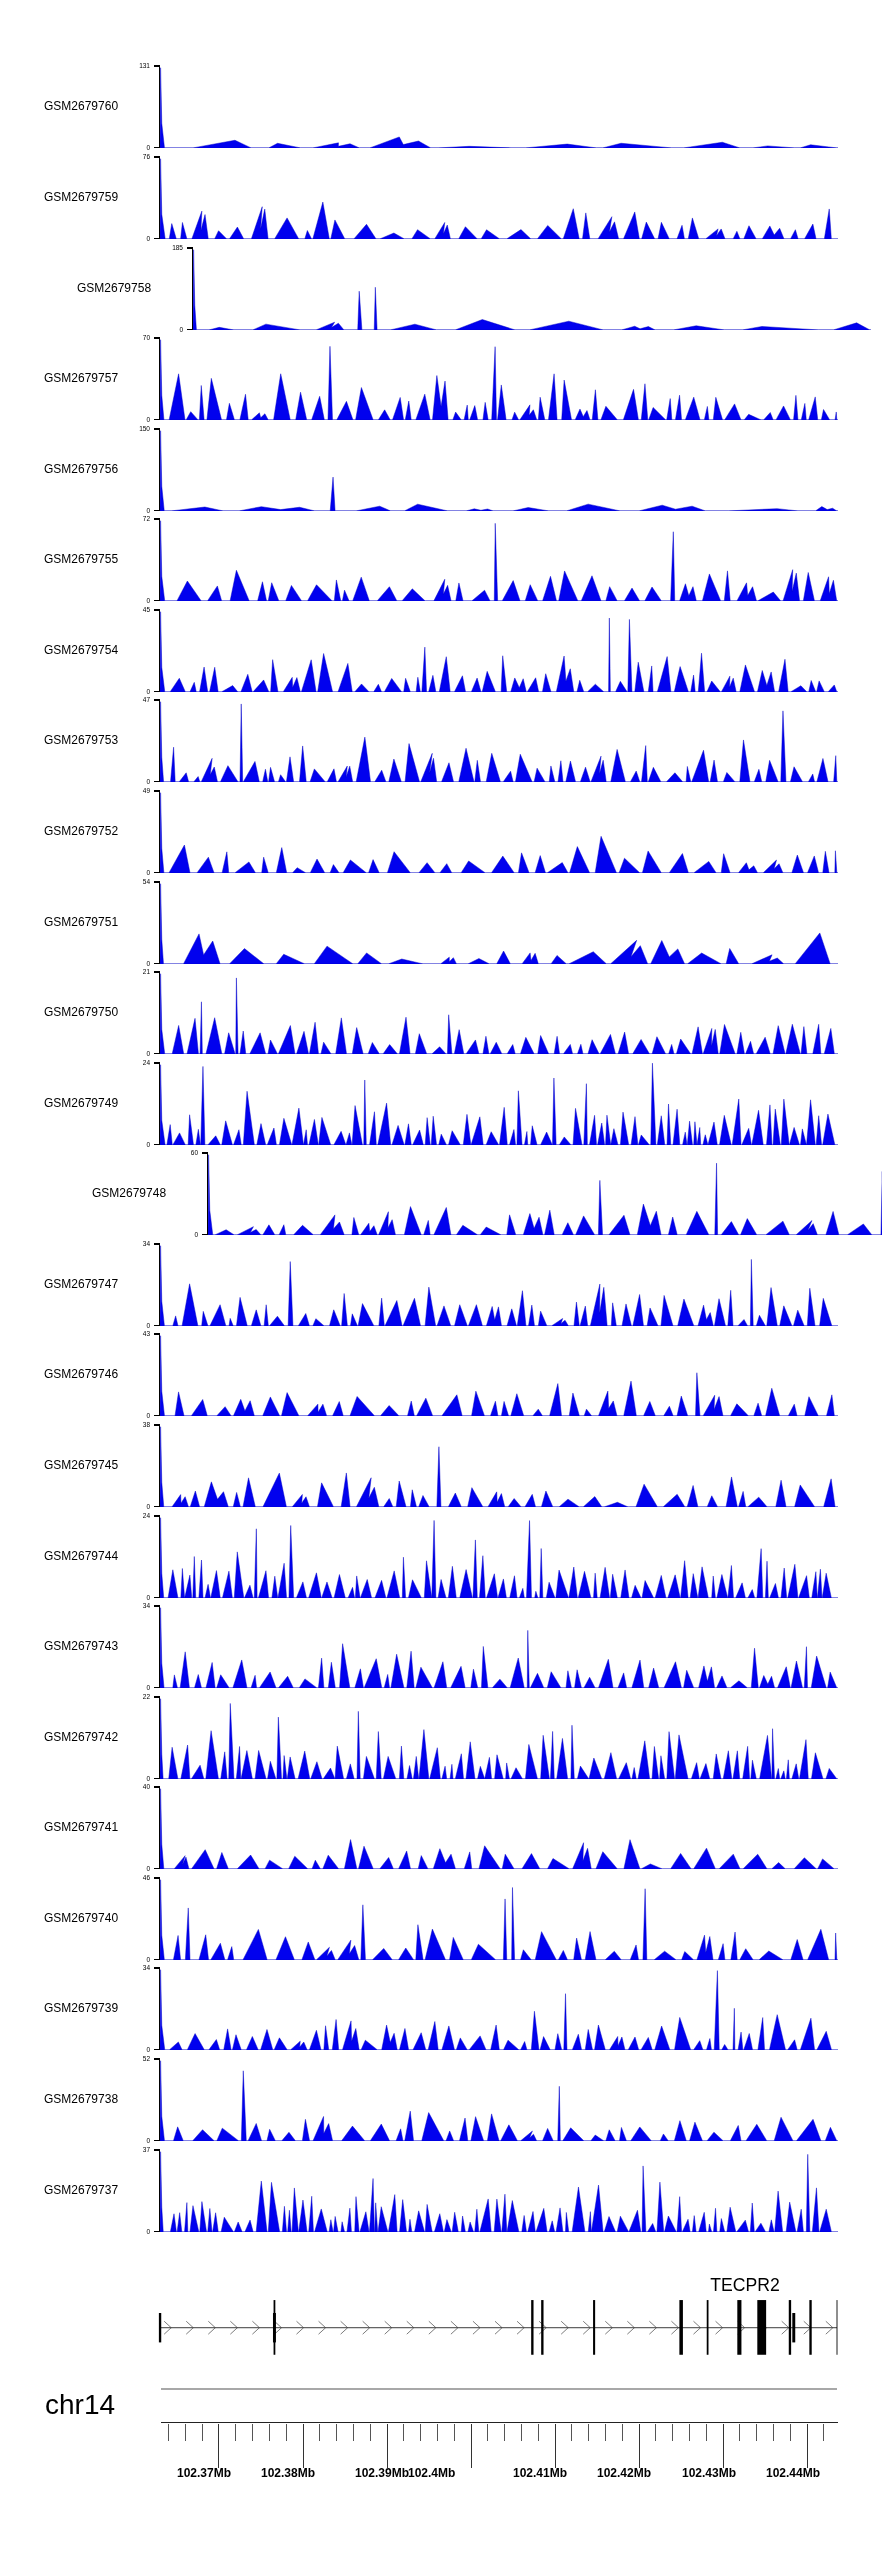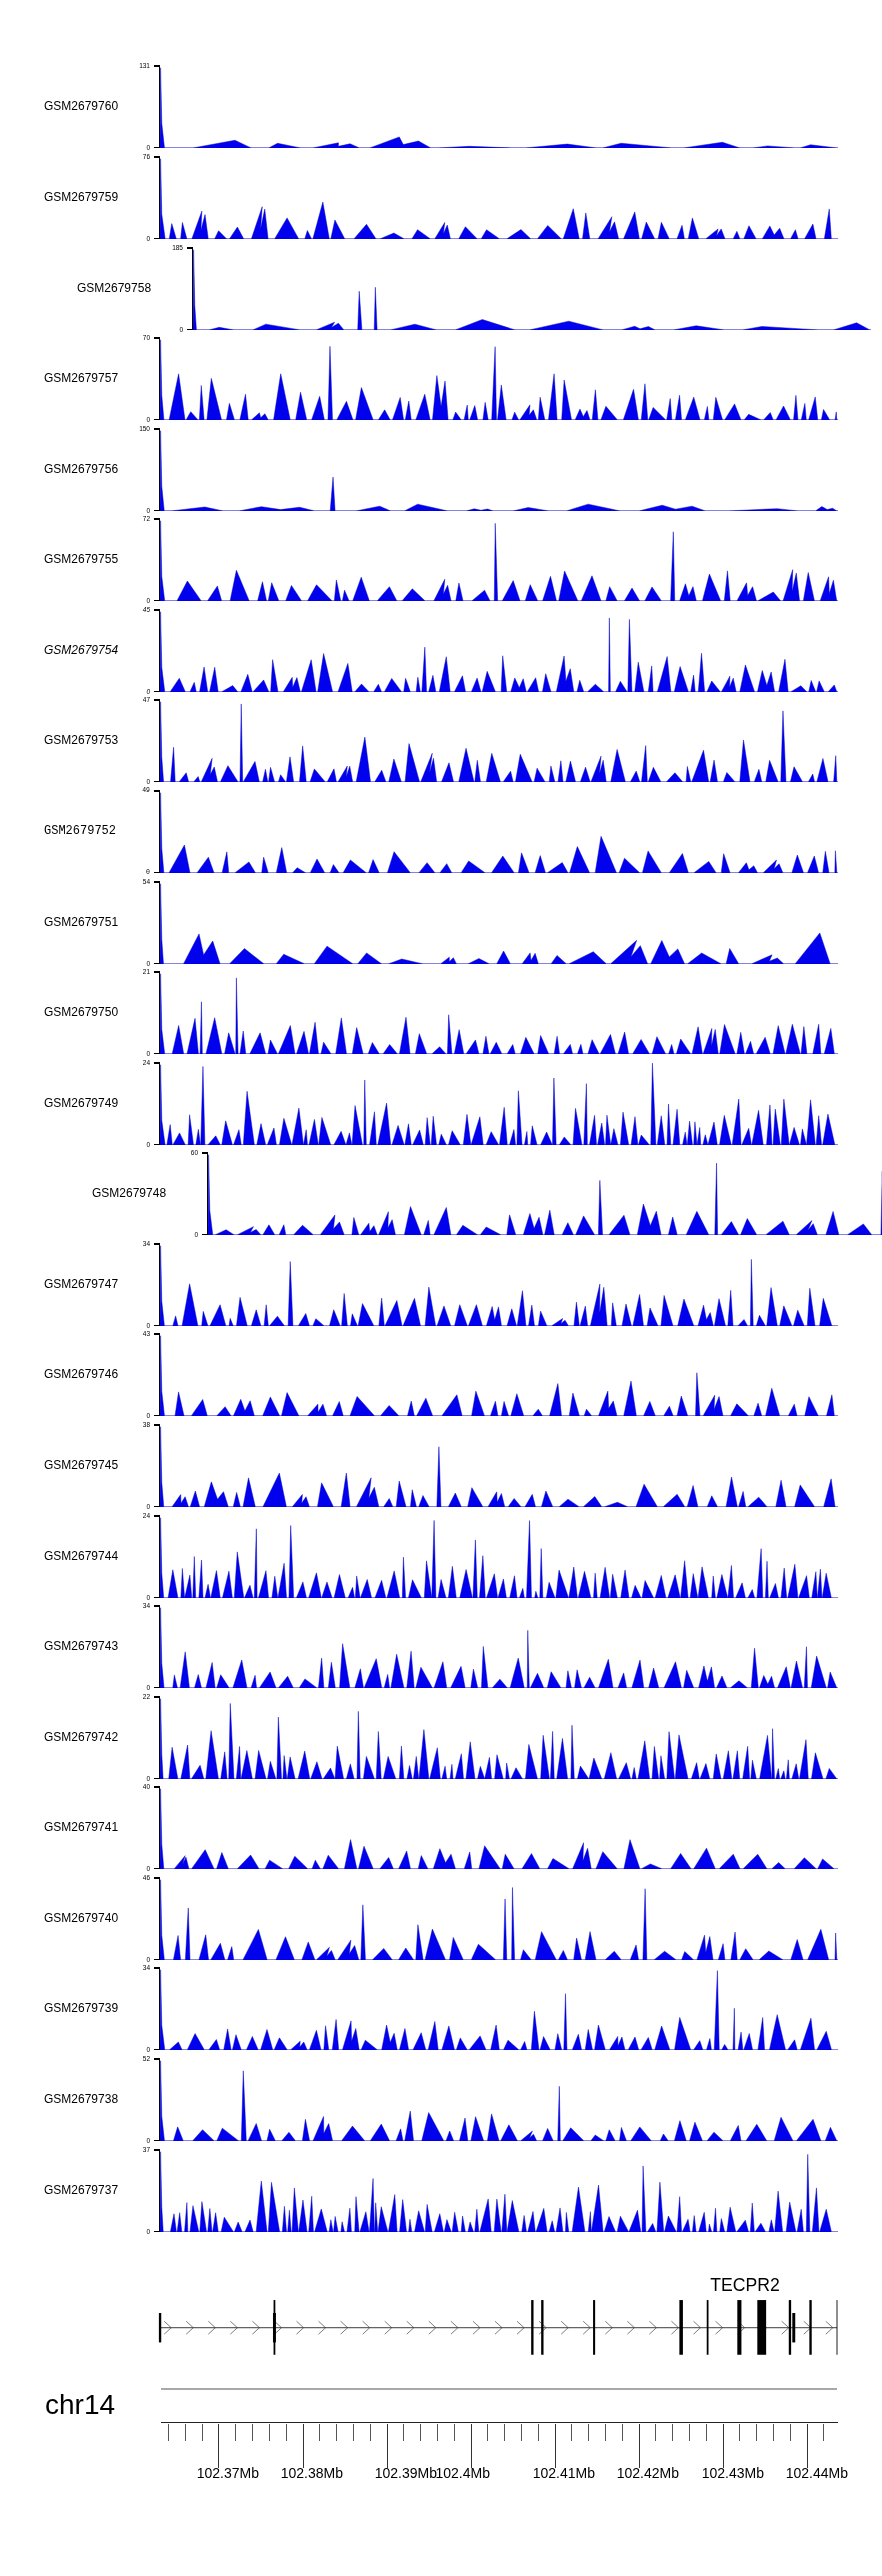--- a/index.html
+++ b/index.html
@@ -15,21 +15,21 @@
   .cov-svg{position:absolute;left:160px;top:0;}
   #gene-svg{position:absolute;left:153px;top:2297px;}
   #gene-name{position:absolute;left:704px;top:2277px;width:82px;text-align:center;
              font-size:17.6px;line-height:17.6px;}
   #separator{position:absolute;left:161px;top:2388px;width:676px;height:1.8px;background:#a8a8a8;}
   #chrom-label{position:absolute;left:45px;top:2391px;font-size:28px;line-height:28px;}
   #ruler-line{position:absolute;left:161px;top:2422px;width:677px;height:1.2px;background:#222;}
   .rtick{position:absolute;width:0.6px;background:#555;}
   .rtick.minor{top:2424px;height:17px;}
   .rtick.major{top:2424px;height:44px;background:#333;}
-  .rlabel{position:absolute;top:2467px;width:82px;text-align:right;font-size:14px;line-height:13px;}
+  .rlabel{position:absolute;top:2467px;width:82px;text-align:left;font-size:12px;line-height:13px;font-weight:bold;}
 </style>
 </head>
 <body>
 
 <div id="canvas">
   <div id="tracks">
       <div class="track-row" style="top: 66px;">
         <div class="track-label">GSM2679760</div>
         <div class="ytick" style="top:-0.6px"></div>
         <div class="ytick" style="top:81px"></div>
@@ -88,21 +88,21 @@
         <div class="track-label">GSM2679755</div>
         <div class="ytick" style="top:-0.6px"></div>
         <div class="ytick" style="top:81px"></div>
         <div class="yaxis-line"></div>
         <div class="ylab ymax">72</div>
         <div class="ylab yzero">0</div>
         <svg class="cov-svg" width="678" height="82" viewBox="0 0 1152 139">
           <polygon points="0.0,139.0 1.0,2.8 3.0,97.3 8.0,139.0 28.8,139.0 46.5,105.2 70.0,139.0 80.7,139.0 97.5,113.6 104.8,139.0 119.1,139.0 129.8,86.9 151.6,139.0 165.8,139.0 174.1,106.5 181.1,139.0 183.9,139.0 189.8,108.1 202.0,139.0 213.5,139.0 223.3,112.7 240.6,139.0 250.6,139.0 265.9,111.6 292.4,139.0 296.2,139.0 299.7,103.4 307.2,139.0 309.9,139.0 313.5,120.7 321.3,139.0 327.4,139.0 341.9,98.6 355.7,139.0 369.0,139.0 389.8,114.9 402.5,139.0 411.2,139.0 428.7,118.5 450.5,139.0 465.2,139.0 483.9,102.2 481.4,127.9 488.7,112.6 494.6,139.0 502.5,139.0 507.9,108.5 514.9,139.0 529.8,139.0 551.5,120.9 560.8,139.0 568.0,139.0 569.6,7.2 573.7,139.0 581.4,139.0 600.1,104.5 611.8,139.0 620.5,139.0 629.0,111.4 641.9,139.0 650.0,139.0 663.5,97.2 673.7,139.0 677.4,139.0 687.4,88.1 710.0,139.0 715.7,139.0 734.0,96.3 749.4,139.0 757.5,139.0 764.0,114.8 776.8,139.0 789.0,139.0 802.0,117.2 815.0,139.0 823.6,139.0 836.0,115.4 851.9,139.0 867.6,139.0 872.2,21.5 874.6,139.0 882.8,139.0 892.8,109.9 898.5,130.3 905.6,114.8 911.3,139.0 921.6,139.0 933.5,93.2 952.7,139.0 958.8,139.0 964.2,88.0 968.9,139.0 980.3,139.0 996.6,108.3 998.6,129.8 1006.9,114.9 1013.5,139.0 1015.6,139.0 1042.1,123.9 1054.7,139.0 1058.6,139.0 1075.0,85.9 1074.1,123.1 1081.1,91.8 1086.7,139.0 1093.1,139.0 1101.4,90.7 1112.0,139.0 1121.7,139.0 1136.0,98.0 1137.2,126.7 1144.2,103.9 1149.8,139.0 1152.0,139.0" fill="#0101ee" stroke="#0000c8" stroke-width="0.8"></polygon>
         </svg>
       </div>
-      <div class="track-row" style="top: 610px; font-style: italic;">
+      <div class="track-row" style="top: 610px;">
         <div class="track-label">GSM2679754</div>
         <div class="ytick" style="top:-0.6px"></div>
         <div class="ytick" style="top:81px"></div>
         <div class="yaxis-line"></div>
         <div class="ylab ymax">45</div>
         <div class="ylab yzero">0</div>
         <svg class="cov-svg" width="678" height="82" viewBox="0 0 1152 139">
           <polygon points="0.0,139.0 1.0,2.8 3.0,97.3 8.1,139.0 17.1,139.0 32.8,115.8 43.1,139.0 50.8,139.0 58.2,122.8 61.6,139.0 67.2,139.0 74.9,96.7 81.1,139.0 84.2,139.0 93.0,97.1 98.8,139.0 104.5,139.0 123.5,128.3 132.3,139.0 137.4,139.0 149.2,109.1 156.7,139.0 158.0,139.0 176.1,118.7 185.0,139.0 188.0,139.0 191.4,84.2 200.5,139.0 209.3,139.0 224.7,114.3 225.3,131.6 232.6,114.7 238.5,139.0 240.2,139.0 256.9,84.4 265.2,139.0 267.9,139.0 278.0,73.8 293.3,139.0 302.4,139.0 319.2,90.6 326.7,139.0 330.8,139.0 342.4,125.5 355.3,139.0 363.0,139.0 371.0,126.1 376.5,139.0 381.2,139.0 393.7,116.1 410.6,139.0 414.1,139.0 417.3,115.9 425.4,139.0 435.2,139.0 438.1,114.1 442.4,139.0 444.9,139.0 450.0,62.9 452.9,139.0 456.4,139.0 463.7,110.9 468.7,139.0 474.5,139.0 486.4,79.2 493.1,139.0 500.2,139.0 513.9,111.6 519.2,139.0 529.0,139.0 538.8,115.5 545.4,139.0 547.4,139.0 555.9,104.1 570.0,139.0 579.6,139.0 582.3,77.6 589.1,139.0 595.9,139.0 602.8,115.3 610.5,131.9 617.1,116.6 622.4,139.0 624.0,139.0 638.3,115.0 643.4,139.0 649.8,139.0 655.4,108.1 664.4,139.0 673.4,139.0 686.6,78.0 689.7,120.7 697.1,99.7 703.1,139.0 708.5,139.0 713.2,119.3 720.1,139.0 726.2,139.0 739.7,125.9 754.2,139.0 762.2,139.0 763.5,13.5 765.2,139.0 774.0,139.0 782.2,121.1 793.8,139.0 794.9,139.0 797.6,15.8 801.9,139.0 806.7,139.0 812.6,88.5 822.2,139.0 829.6,139.0 835.5,94.9 837.8,139.0 845.0,139.0 861.7,79.0 868.1,139.0 873.8,139.0 883.7,96.0 897.9,139.0 901.7,139.0 906.6,110.4 909.4,139.0 914.6,139.0 920.1,73.2 925.4,139.0 929.3,139.0 937.4,120.5 952.2,139.0 953.8,139.0 968.3,112.2 967.7,131.0 974.0,115.6 979.0,139.0 985.1,139.0 994.7,93.2 1010.3,139.0 1015.1,139.0 1023.3,102.6 1031.1,128.1 1038.4,105.1 1044.3,139.0 1051.1,139.0 1061.9,83.5 1067.3,139.0 1071.6,139.0 1088.9,128.5 1099.1,139.0 1102.3,139.0 1106.4,119.6 1114.3,139.0 1115.7,139.0 1119.9,120.3 1128.9,139.0 1135.1,139.0 1145.7,127.2 1150.0,139.0 1152.0,139.0" fill="#0101ee" stroke="#0000c8" stroke-width="0.8"></polygon>
         </svg>
       </div>
@@ -110,21 +110,21 @@
         <div class="track-label">GSM2679753</div>
         <div class="ytick" style="top:-0.6px"></div>
         <div class="ytick" style="top:81px"></div>
         <div class="yaxis-line"></div>
         <div class="ylab ymax">47</div>
         <div class="ylab yzero">0</div>
         <svg class="cov-svg" width="678" height="82" viewBox="0 0 1152 139">
           <polygon points="0.0,139.0 1.0,2.8 3.0,97.3 6.1,139.0 17.9,139.0 23.1,80.0 25.8,139.0 32.5,139.0 44.5,123.6 48.7,139.0 57.3,139.0 64.8,129.9 67.7,139.0 70.0,139.0 88.6,99.0 85.3,127.0 92.2,113.7 97.7,139.0 102.6,139.0 115.4,111.4 132.6,139.0 135.9,139.0 138.0,6.5 140.5,139.0 141.5,139.0 161.4,104.2 168.8,139.0 174.4,139.0 179.2,117.4 183.1,139.0 184.5,139.0 187.8,114.3 194.7,139.0 201.2,139.0 204.9,126.8 213.5,139.0 214.8,139.0 220.9,96.4 227.1,139.0 237.0,139.0 242.4,77.9 248.5,139.0 254.9,139.0 262.3,116.9 280.8,139.0 284.0,139.0 295.6,116.8 299.8,139.0 302.4,139.0 318.2,112.1 316.2,130.9 322.4,112.2 327.4,139.0 333.3,139.0 348.1,62.9 357.7,139.0 364.8,139.0 376.7,119.1 383.9,139.0 388.7,139.0 397.4,100.1 410.1,139.0 416.4,139.0 423.1,73.9 441.0,139.0 443.0,139.0 462.6,90.5 457.9,124.5 464.7,98.8 470.1,139.0 478.3,139.0 491.0,106.5 498.8,139.0 507.6,139.0 520.0,81.8 533.6,139.0 534.8,139.0 539.1,102.3 544.6,139.0 554.2,139.0 563.7,90.4 578.5,139.0 583.1,139.0 595.7,120.8 600.1,139.0 603.9,139.0 612.1,91.9 632.3,139.0 635.7,139.0 640.7,115.6 654.2,139.0 661.3,139.0 664.2,111.9 670.9,139.0 676.2,139.0 681.1,103.1 684.8,139.0 689.5,139.0 697.4,103.6 706.1,139.0 714.2,139.0 723.0,113.9 730.9,139.0 732.2,139.0 749.4,95.2 746.5,125.9 753.0,102.2 758.2,139.0 765.9,139.0 776.7,83.8 790.8,139.0 799.2,139.0 809.1,120.6 815.3,139.0 818.1,139.0 825.3,77.3 828.0,139.0 829.6,139.0 838.3,114.3 851.2,139.0 860.3,139.0 874.9,123.5 888.2,139.0 893.9,139.0 896.0,112.7 901.9,139.0 903.4,139.0 923.5,85.2 932.3,139.0 934.7,139.0 941.4,101.9 947.3,139.0 957.1,139.0 963.1,123.0 977.0,139.0 985.1,139.0 991.4,67.7 1002.5,139.0 1009.7,139.0 1017.6,117.6 1022.5,139.0 1029.2,139.0 1035.8,102.4 1050.3,139.0 1054.8,139.0 1058.5,18.3 1063.6,139.0 1071.1,139.0 1077.3,113.3 1091.8,139.0 1101.6,139.0 1109.1,125.5 1112.2,139.0 1116.1,139.0 1126.4,99.2 1135.1,139.0 1144.6,139.0 1148.2,94.4 1150.0,139.0 1152.0,139.0" fill="#0101ee" stroke="#0000c8" stroke-width="0.8"></polygon>
         </svg>
       </div>
-      <div class="track-row" style="top: 791px; font-family: Liberation Mono, monospace;">
+      <div class="track-row" style="top: 791px;">
         <div class="track-label">GSM2679752</div>
         <div class="ytick" style="top:-0.6px"></div>
         <div class="ytick" style="top:81px"></div>
         <div class="yaxis-line"></div>
         <div class="ylab ymax">49</div>
         <div class="ylab yzero">0</div>
         <svg class="cov-svg" width="678" height="82" viewBox="0 0 1152 139">
           <polygon points="0.0,139.0 1.0,2.8 3.0,97.3 6.6,139.0 15.2,139.0 41.5,91.6 51.0,139.0 62.8,139.0 82.2,112.2 91.9,139.0 105.5,139.0 113.6,103.2 116.8,139.0 127.1,139.0 151.1,120.4 162.3,139.0 172.8,139.0 176.1,112.2 184.0,139.0 197.6,139.0 206.9,96.0 215.3,139.0 225.0,139.0 233.1,130.1 247.8,139.0 255.2,139.0 266.8,115.5 280.0,139.0 288.9,139.0 294.6,124.9 304.4,139.0 311.0,139.0 323.5,117.0 350.7,139.0 354.3,139.0 362.0,116.4 372.6,139.0 386.3,139.0 397.7,103.0 425.5,139.0 439.8,139.0 453.8,121.6 467.3,139.0 475.4,139.0 487.2,123.3 495.9,139.0 511.5,139.0 524.4,118.7 552.7,139.0 563.1,139.0 582.5,110.4 601.9,139.0 609.0,139.0 614.3,104.9 627.2,139.0 637.3,139.0 646.0,109.6 655.1,139.0 657.8,139.0 683.5,121.5 693.3,139.0 695.9,139.0 709.1,94.3 730.1,139.0 739.4,139.0 749.4,76.8 775.7,139.0 780.0,139.0 789.2,114.0 815.3,139.0 819.6,139.0 829.3,101.7 851.9,139.0 865.2,139.0 887.7,106.1 897.9,139.0 907.0,139.0 932.4,119.5 945.0,139.0 953.6,139.0 957.7,106.4 968.7,139.0 982.7,139.0 996.3,121.8 1000.7,133.8 1008.9,127.0 1015.4,139.0 1024.7,139.0 1047.5,117.2 1043.3,132.5 1051.8,123.4 1058.5,139.0 1073.6,139.0 1082.9,108.6 1093.5,139.0 1100.1,139.0 1111.7,110.2 1119.0,139.0 1126.1,139.0 1130.5,102.3 1136.8,139.0 1146.6,139.0 1147.6,101.4 1150.0,139.0 1152.0,139.0" fill="#0101ee" stroke="#0000c8" stroke-width="0.8"></polygon>
         </svg>
       </div>

